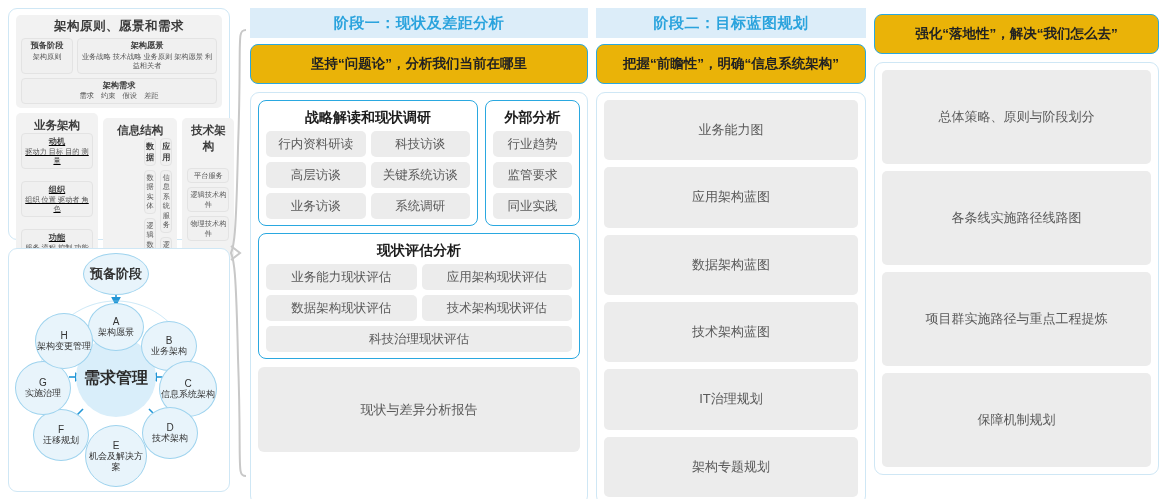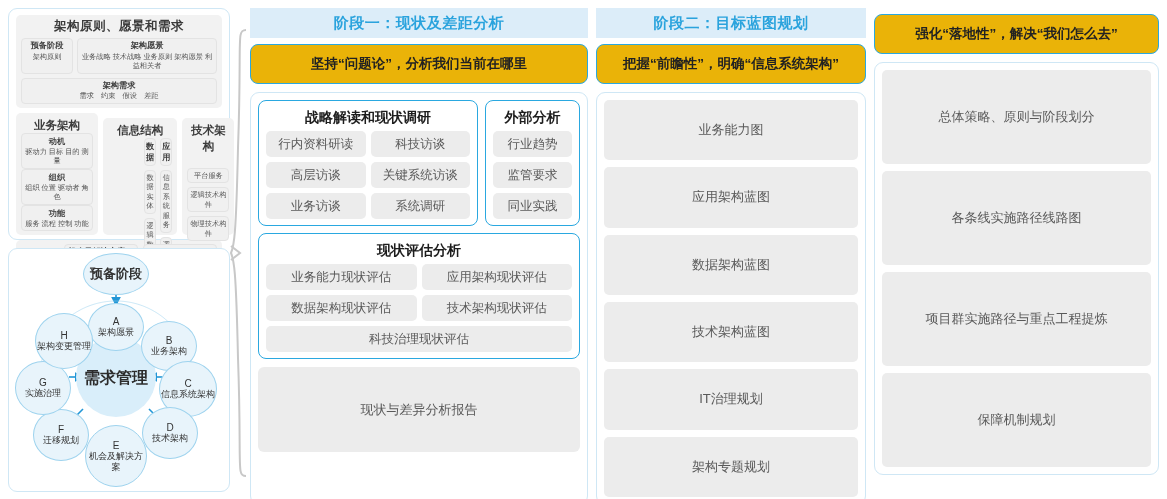--- a/index.html
+++ b/index.html
@@ -144,21 +144,21 @@
             <b>架构需求</b>
             <span>需求　约束　假设　差距</span>
           </div>
         </div>
       </div>
 
       <div class="three">
 
         <div class="grp" style="flex:0 0 82px;">
           <div class="col-title">业务架构</div>
-          <div style="display:flex;flex-direction:column;gap:0;">
+          <div style="display:flex;flex-direction:column;gap:12px;text-decoration:underline;">
             <div class="chip">
               <b>动机</b>
               <span>驱动力 目标 目的 测量</span>
             </div>
             <div class="chip">
               <b>组织</b>
               <span>组织 位置 驱动者 角色</span>
             </div>
             <div class="chip">
               <b>功能</b>

